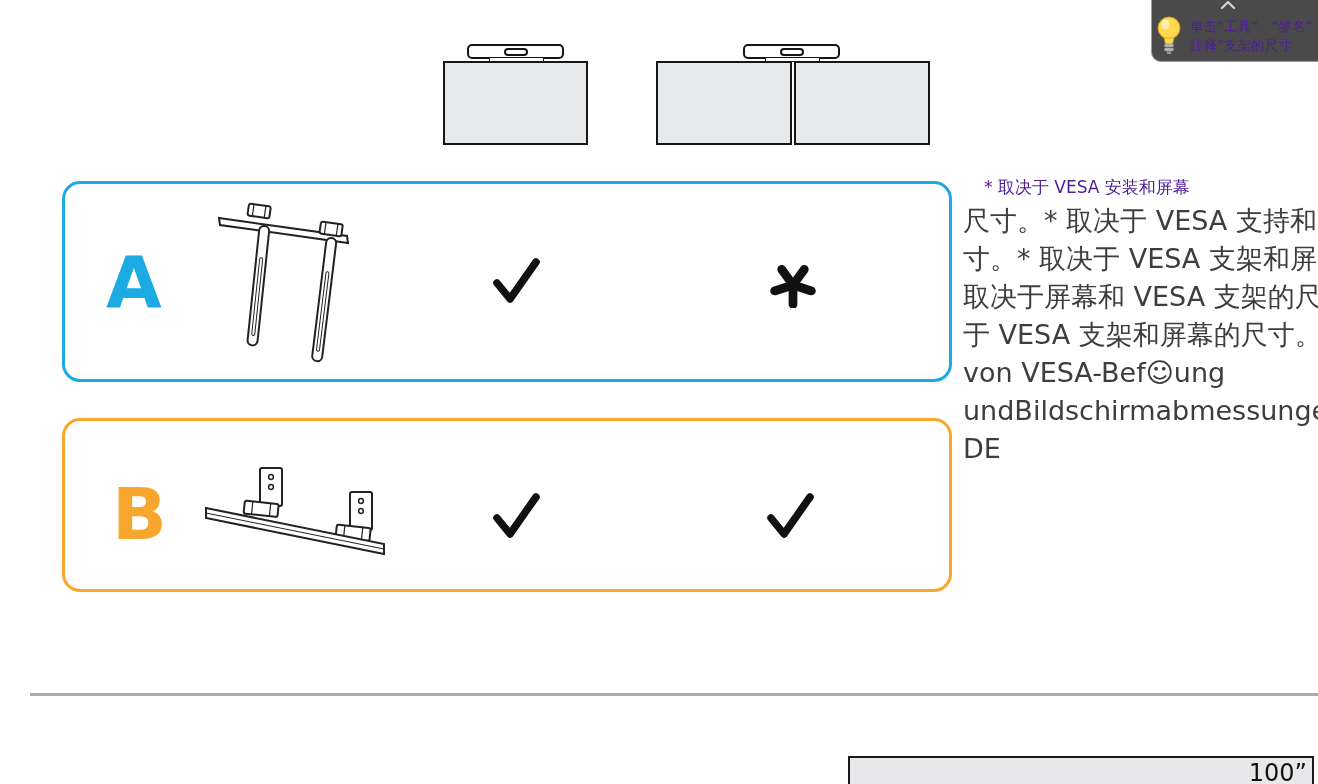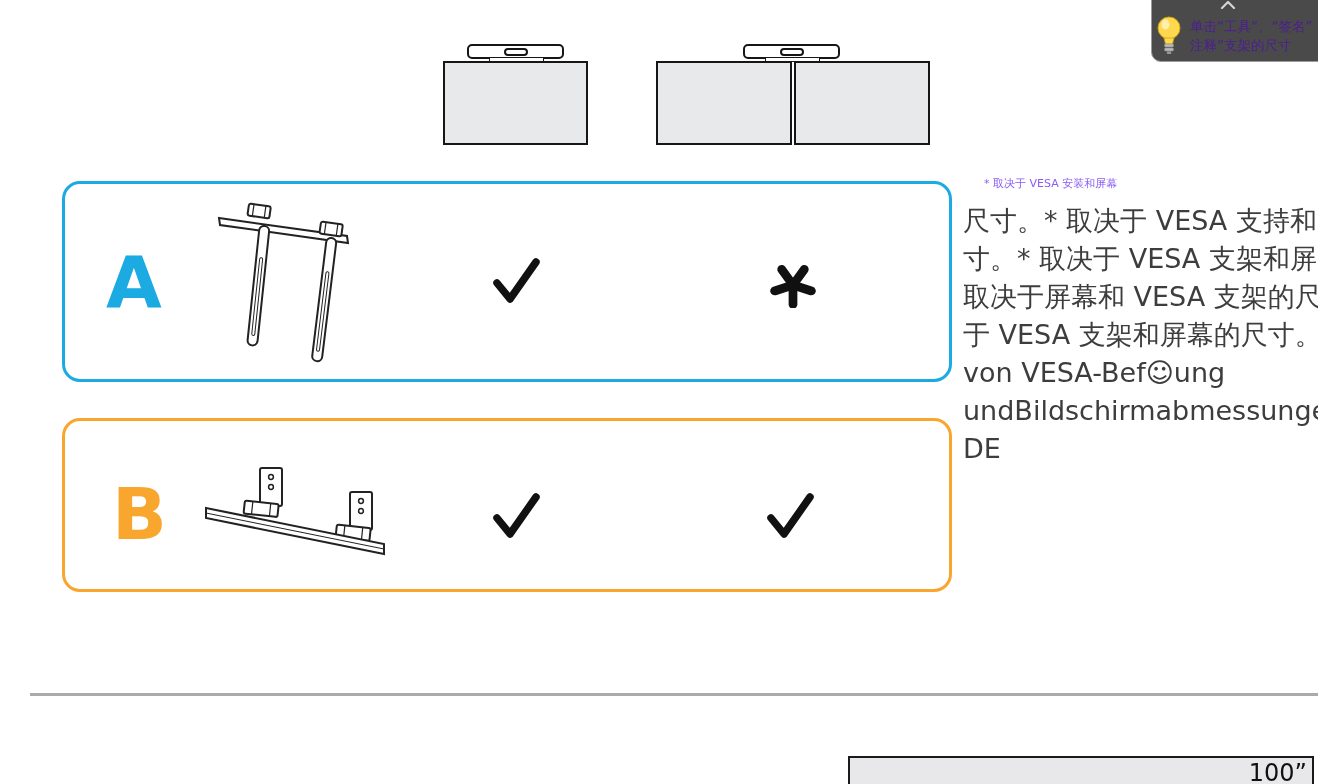--- a/index.html
+++ b/index.html
@@ -15,21 +15,21 @@
   .lens{width:24px;height:8px;border:2px solid #161616;border-radius:5px;box-sizing:border-box;background:#fff;}
   .mountplate{background:#ffffff;border:1.5px solid #161616;box-sizing:border-box;}
   
   .option-box{border-radius:18px;box-sizing:border-box;background:#fff;}
   .box-a{border:3px solid #1caae2;}
   .box-b{border:3px solid #f9a62e;}
   .big-letter{font-weight:800;font-size:72px;line-height:60px;letter-spacing:0;}
   .letter-a{color:#1caae2;}
   .letter-b{color:#f9a62e;}
   
-  .note-small{font-size:11px;color:#8b5cf6;white-space:nowrap;}
+  .note-small{font-size:17px;color:#4c1d95;white-space:nowrap;}
   .note-par{font-size:27px;line-height:38px;color:#3d3d3d;white-space:nowrap;}
   
   .tooltip-box{background:#4a4a4a;border:1px solid #9b9b9b;border-radius:10px;box-sizing:border-box;}
   .tooltip-line{color:#4c1d95;font-size:13.5px;line-height:19px;white-space:nowrap;}
   
   .divider{background:#aaaaaa;}
   
   .bottom-screen{background:#e8e8ea;border:2px solid #1a1a1a;box-sizing:border-box;
     text-align:right;font-size:24px;color:#111;padding:1px 5px 0 0;}
 </style>

